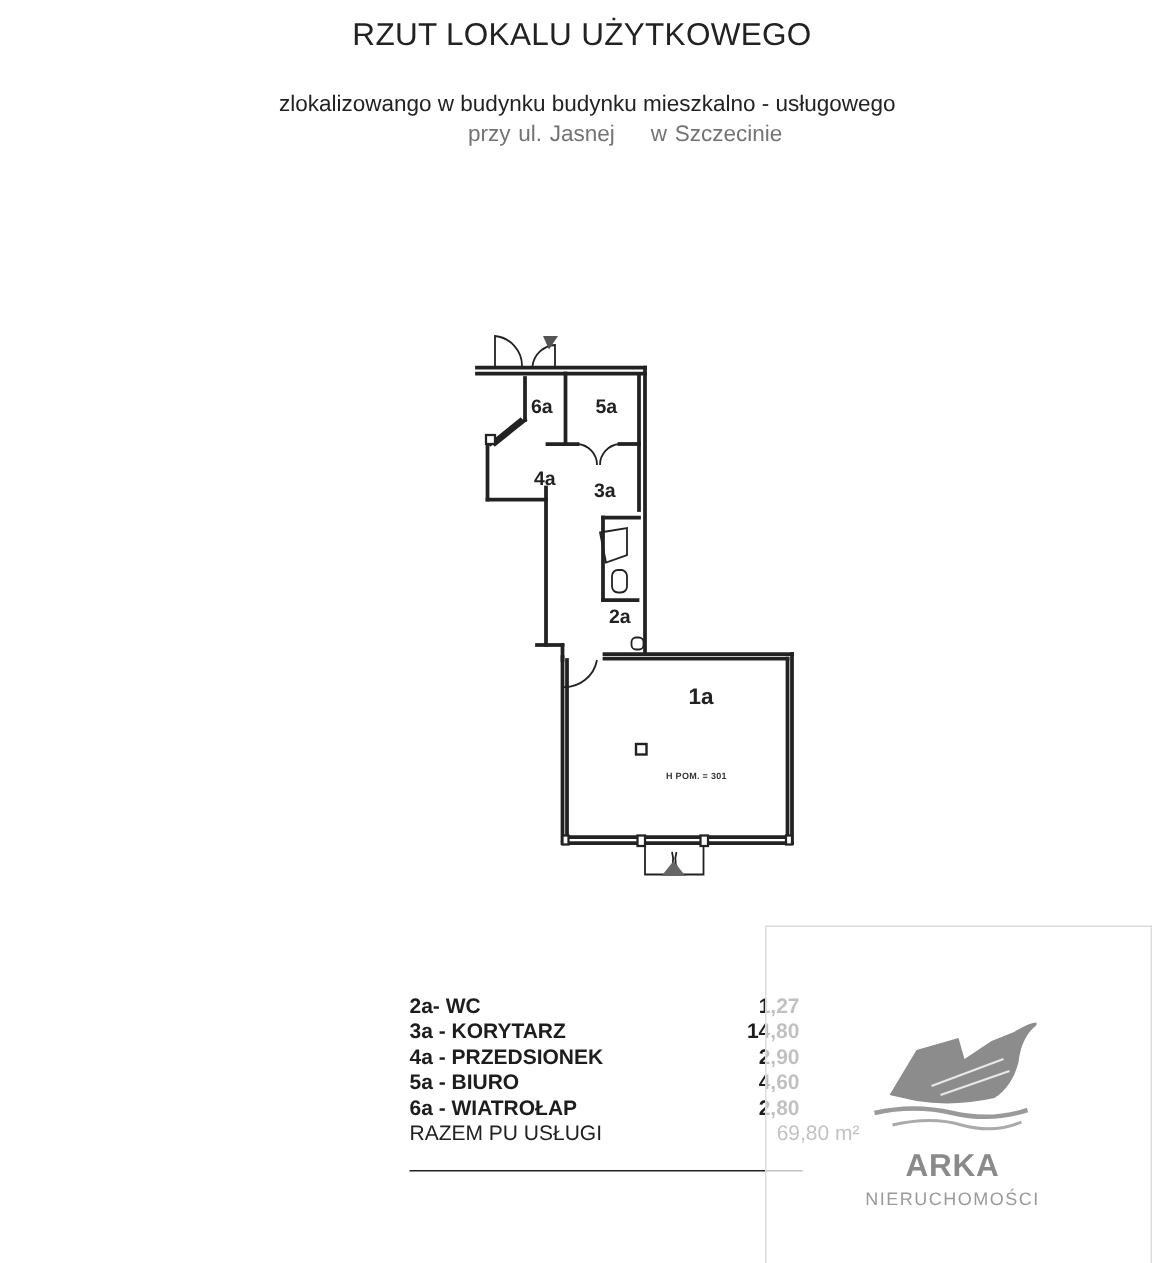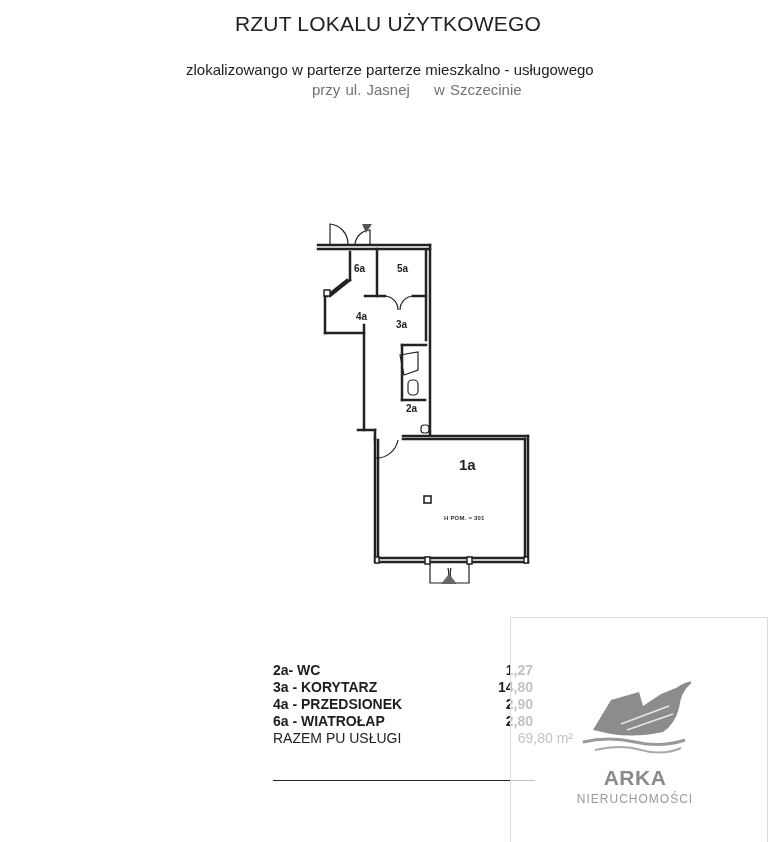--- a/index.html
+++ b/index.html
@@ -2,40 +2,40 @@
 <html><head>
 <meta charset="utf-8">
 <style>
   html, body { margin:0; padding:0; background:#ffffff; }
   body { width:768px; height:842px; position:relative; overflow:hidden; font-family:"Liberation Sans", sans-serif; color:#1a1a1a; }
   .title { position:absolute; left:0; top:12px; width:768px; text-align:center; padding-left:8px; box-sizing:border-box; font-size:21px; letter-spacing:0.2px; color:#222; }
   .subtitle1 { position:absolute; left:186px; top:61px; font-size:15px; color:#222; white-space:nowrap; }
   .subtitle2 { position:absolute; left:312px; top:81px; font-size:15px; color:#737373; white-space:nowrap; word-spacing:1px; }
   .subtitle2 .gap { display:inline-block; width:24px; }
   .plan { position:absolute; left:0; top:0; width:768px; height:842px; }
-  .room-label { position:absolute; font-size:10px; font-weight:bold; color:#222; }
+  .room-label { position:absolute; font-size:13px; font-weight:bold; color:#222; }
   .room-label.big { font-size:15px; }
   .hpom { position:absolute; left:444px; top:515px; font-size:6px; font-weight:bold; color:#333; letter-spacing:0.2px; }
   .legend { position:absolute; left:273px; top:662px; width:300px; font-size:14px; font-weight:bold; color:#1d1d1d; }
   .legend .row { position:relative; height:17px; line-height:17px; }
   .legend .name { position:absolute; left:0; top:0; white-space:nowrap; }
   .legend .val { position:absolute; right:40px; top:0; white-space:nowrap; text-align:right; }
   .legend .total { font-weight:normal; color:#222; }
   .legend .total .val { right:0; }
   .legend .rule { position:absolute; left:0; top:118px; width:262px; height:1px; background:#222; }
   .watermark { position:absolute; left:510px; top:617px; width:258px; height:258px; background:rgba(255,255,255,0.72); border:1px solid #dcdcdc; box-sizing:border-box; }
   .wm-logo { position:absolute; left:70px; top:62px; width:110px; height:80px; }
   .wm-arka { position:absolute; left:0; top:148px; width:248px; text-align:center; font-size:21px; font-weight:bold; color:#8a8a8a; letter-spacing:0.5px; }
   .wm-sub { position:absolute; left:0; top:174px; width:248px; text-align:center; font-size:12px; color:#9a9a9a; letter-spacing:1px; }
 </style>
 </head>
 <body>
 
 <div class="title">RZUT LOKALU UŻYTKOWEGO</div>
-<div class="subtitle1">zlokalizowango w parterze  parterze mieszkalno - usługowego</div>
+<div class="subtitle1">zlokalizowango w budynku  budynku mieszkalno - usługowego</div>
 <div class="subtitle2"><span>przy ul. Jasnej</span><span class="gap"></span><span>w Szczecinie</span></div>
 
 <svg class="plan" viewBox="0 0 768 842" xmlns="http://www.w3.org/2000/svg">
   <g stroke="#222" stroke-width="2.5" fill="none" stroke-linecap="square">
 
     <line x1="318" y1="245" x2="430" y2="245"></line>
     <line x1="318" y1="249" x2="430" y2="249"></line>
 
     <line x1="430" y1="245" x2="430" y2="435"></line>
     <line x1="426" y1="250" x2="426" y2="340"></line>
@@ -109,20 +109,24 @@
     </div>
   <div class="row">
       <span class="name">3a - KORYTARZ</span>
       <span class="val">14,80</span>
     </div>
   <div class="row">
       <span class="name">4a - PRZEDSIONEK</span>
       <span class="val">2,90</span>
     </div>
   <div class="row">
+      <span class="name">5a - BIURO</span>
+      <span class="val">4,60</span>
+    </div>
+  <div class="row">
       <span class="name">6a - WIATROŁAP</span>
       <span class="val">2,80</span>
     </div>
   <div class="rule"></div>
   <div class="row total">
       <span class="name">RAZEM PU  USŁUGI</span>
       <span class="val">69,80 m²</span>
     </div>
 </div>
 

